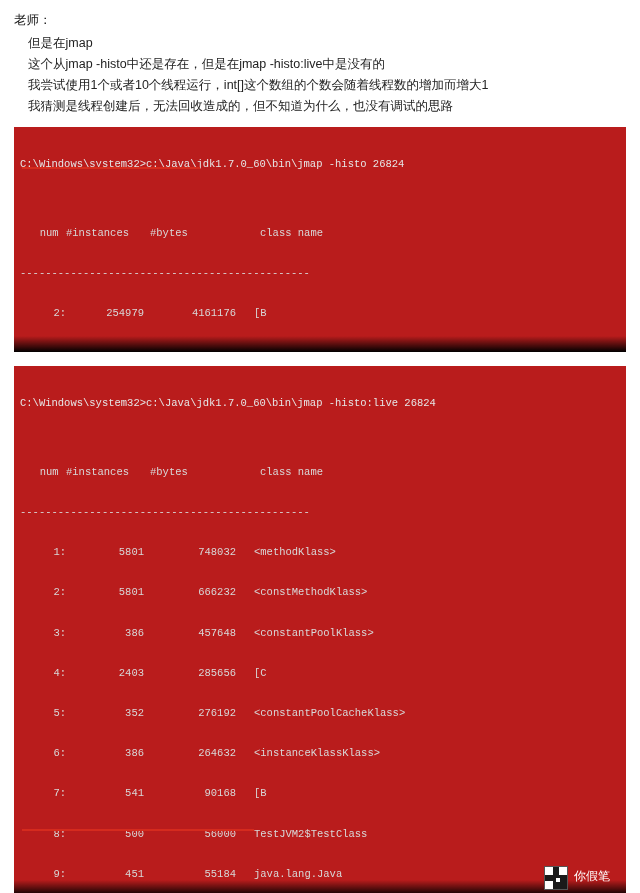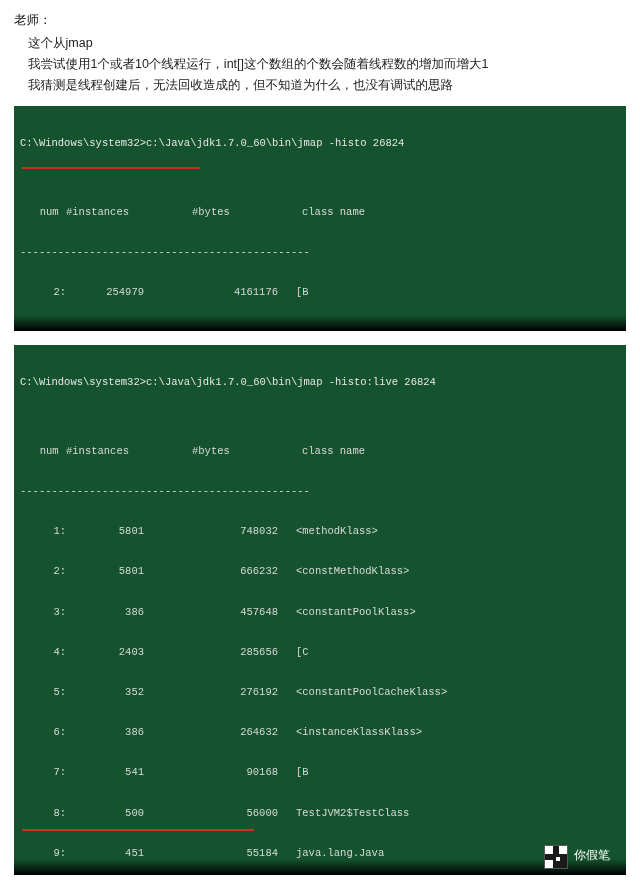--- a/index.html
+++ b/index.html
@@ -22,21 +22,21 @@
   }
   .intro .line.title{
     margin-bottom:2px;
   }
   .intro .line.indent{
     padding-left:14px;
   }
 
   
   .console{
-    background:#14532d;
+    background:#b91c1c;
     color:#d8d8d8;
     font-family:"Liberation Mono","DejaVu Sans Mono",monospace;
     font-size:10.5px;
     line-height:13.4px;
     position:relative;
     overflow:hidden;
     white-space:pre;
   }
   .console .prompt{
     color:#e6e6e6;
@@ -46,21 +46,21 @@
   }
   .console .rows{
     padding:0 6px 4px 6px;
   }
   .row{
     white-space:pre;
     height:13.4px;
   }
   .col-num{display:inline-block;width:46px;text-align:right;}
   .col-inst{display:inline-block;width:78px;text-align:right;}
-  .col-bytes{display:inline-block;width:92px;text-align:right;margin-left:42px;}
+  .col-bytes{display:inline-block;width:92px;text-align:right;}
   .col-name{display:inline-block;padding-left:18px;}
   .hdr .col-num{text-align:center;padding-left:6px;width:40px;}
   .hdr .col-inst{text-align:left;width:84px;}
   .hdr .col-bytes{text-align:left;width:92px;}
   .sep{letter-spacing:0px;}
 
   #console1{
     margin:6px 14px 0 14px;
     height:225px;
   }
@@ -99,21 +99,22 @@
       linear-gradient(#fff,#fff) 11px 11px/4px 4px no-repeat,
       #1a1a1a;
     border:1px solid #555;
   }
 </style>
 </head>
 <body>
 
 <div class="intro">
   <div class="line title">老师：</div>
-  <div class="line indent">这个从jmap</div>
+  <div class="line indent">但是在jmap</div>
+  <div class="line indent">这个从jmap -histo中还是存在，但是在jmap -histo:live中是没有的</div>
   <div class="line indent">我尝试使用1个或者10个线程运行，int[]这个数组的个数会随着线程数的增加而增大1</div>
   <div class="line indent">我猜测是线程创建后，无法回收造成的，但不知道为什么，也没有调试的思路</div>
 </div>
 
 <div class="console" id="console1">
   <div class="prompt">C:\Windows\system32&gt;c:\Java\jdk1.7.0_60\bin\jmap -histo 26824</div>
   <div class="rows">
     <div class="row hdr"><span class="col-num"> num</span><span class="col-inst">#instances</span><span class="col-bytes">#bytes</span><span class="col-name">class name</span></div>
     <div class="row sep">----------------------------------------------</div>
     <div class="row"><span class="col-num">2:</span><span class="col-inst">254979</span><span class="col-bytes">4161176</span><span class="col-name">[B</span></div>

